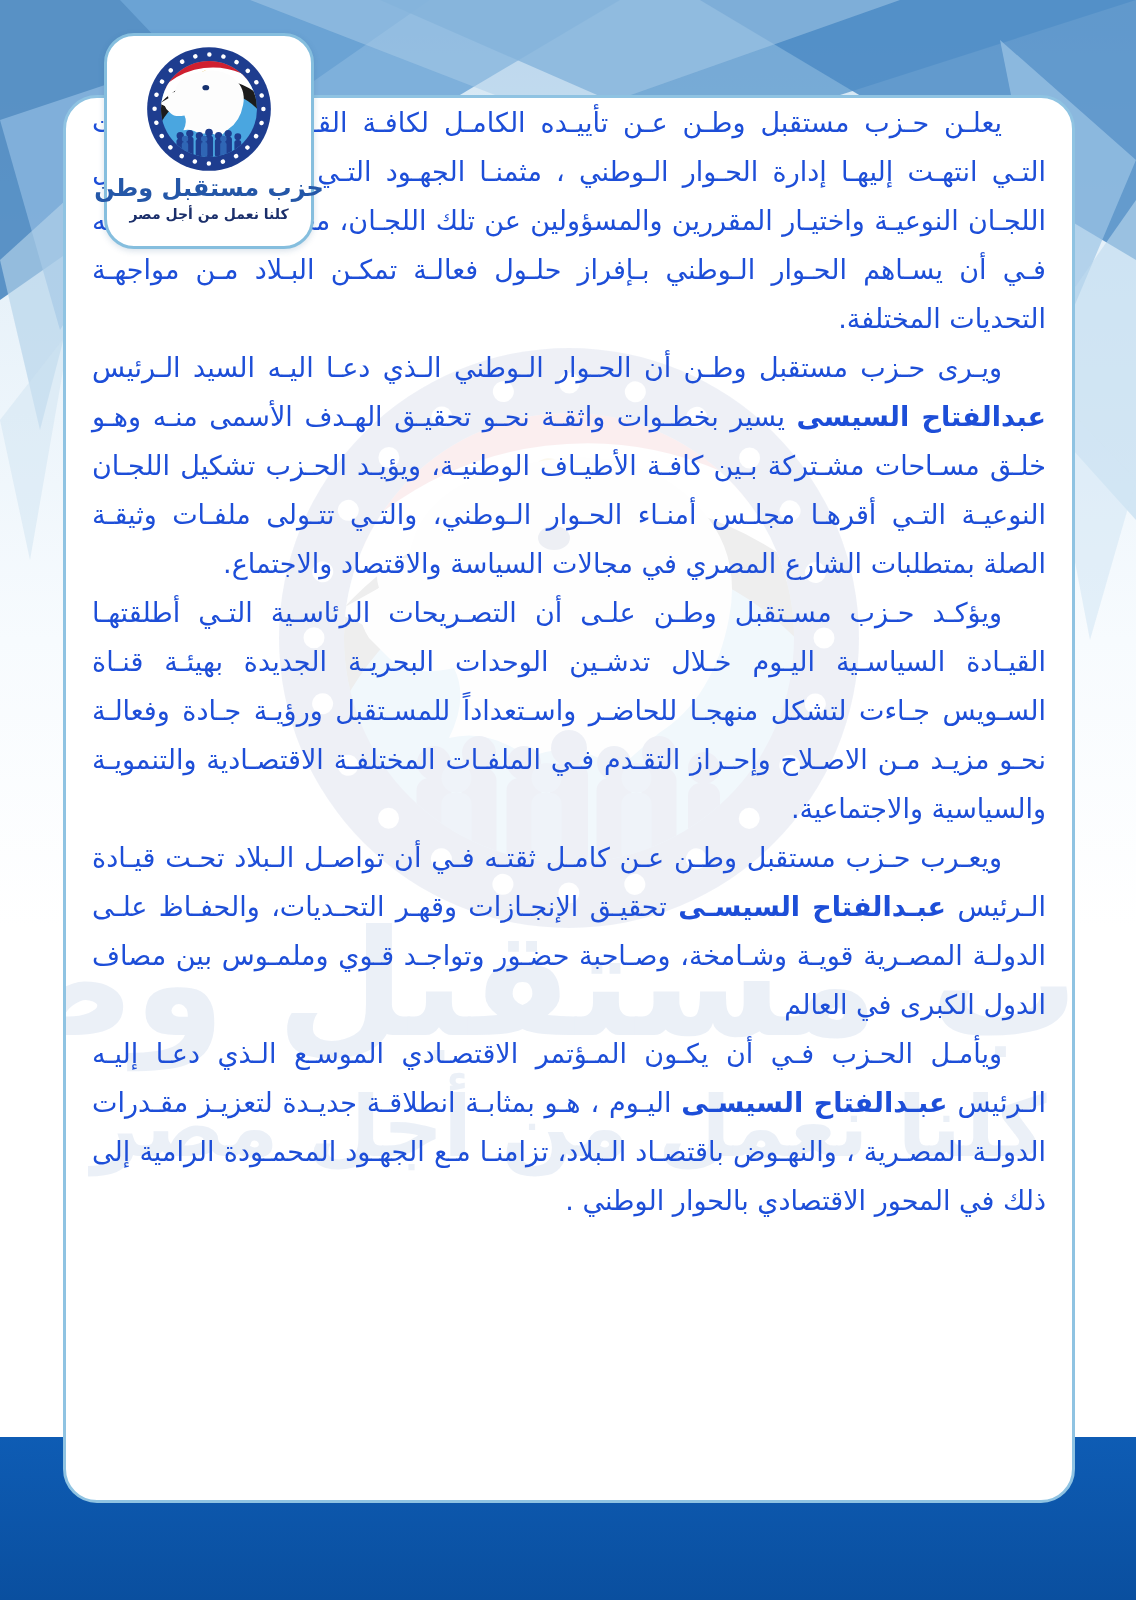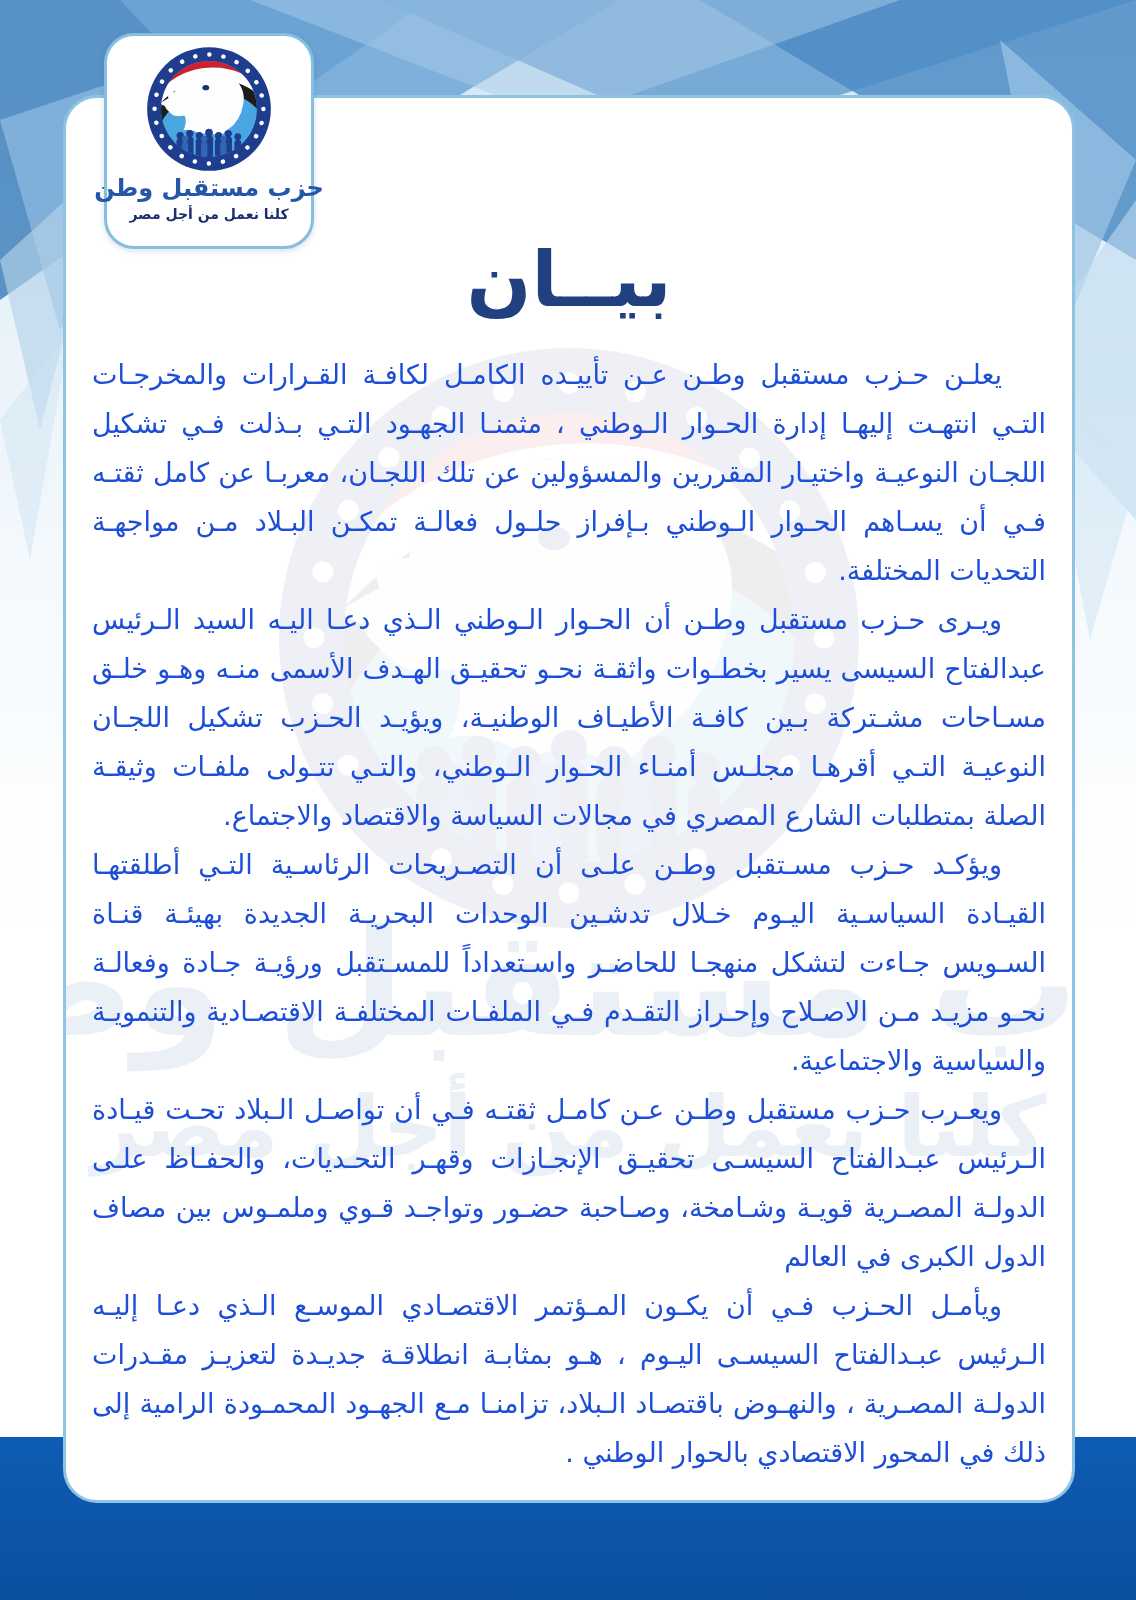--- a/index.html
+++ b/index.html
@@ -36,21 +36,21 @@
   .wm-emblem{width:600px;height:600px;opacity:.07;}
   .wm-title{font-size:148px;font-weight:800;color:#2a5fae;opacity:.09;margin-top:-40px;white-space:nowrap;}
   .wm-tagline{font-size:84px;font-weight:800;color:#2a5fae;opacity:.09;margin-top:8px;white-space:nowrap;}
 
   .title{position:relative;z-index:1;margin:142px 0 30px 0;text-align:center;
       font-size:76px;line-height:1.05;font-weight:800;color:#21407f;}
 
   .body{position:relative;z-index:1;margin:0 26px;direction:rtl;
       font-size:27px;line-height:49px;color:#1d4ed8;text-align:justify;}
   .body p{margin:0;text-indent:44px;}
-  .body b{font-weight:400;}
+  .body b{font-weight:700;}
 
   
   .badge{position:absolute;left:104px;top:33px;width:210px;height:216px;z-index:4;
       background:#ffffff;border:3px solid #85bede;border-radius:30px;box-sizing:border-box;
       display:flex;flex-direction:column;align-items:center;direction:rtl;
       box-shadow:0 2px 6px rgba(40,90,140,.18);}
   .badge .emblem{width:128px;height:128px;margin-top:9px;}
   .party-name{font-size:24px;font-weight:800;color:#2457a8;margin-top:1px;white-space:nowrap;}
   .party-tagline{font-size:14px;font-weight:800;color:#1b2f6b;margin-top:4px;white-space:nowrap;}
 </style>
@@ -125,21 +125,20 @@
 
   <div class="card">
     <div class="watermark">
       <svg class="wm-emblem">
           <use href="#emblem"></use>
         </svg>
       <div class="wm-title">حزب مستقبل وطن</div>
       <div class="wm-tagline">كلنا نعمل من أجل مصر</div>
     </div>
 
-    <h1 class="title">بيــان</h1>
 
     <div class="body">
         <p><span>يعلـن حـزب مستقبل وطـن عـن تأييـده الكامـل لكافـة القـرارات والمخرجـات التـي انتهـت إليهـا إدارة الحـوار الـوطني ، مثمنـا الجهـود التـي بـذلت فـي تشكيل اللجـان النوعيـة واختيـار المقررين والمسؤولين عن تلك اللجـان، معربـا عن كامل ثقتـه فـي أن يسـاهم الحـوار الـوطني بـإفراز حلـول فعالـة تمكـن البـلاد مـن مواجهـة التحديات المختلفة.</span></p>
         <p><span>ويـرى حـزب مستقبل وطـن أن الحـوار الـوطني الـذي دعـا اليـه السيد الـرئيس </span><b>عبدالفتاح السيسى</b><span> يسير بخطـوات واثقـة نحـو تحقيـق الهـدف الأسمى منـه وهـو خلـق مسـاحات مشـتركة بـين كافـة الأطيـاف الوطنيـة، ويؤيـد الحـزب تشكيل اللجـان النوعيـة التـي أقرهـا مجلـس أمنـاء الحـوار الـوطني، والتـي تتـولى ملفـات وثيقـة الصلة بمتطلبات الشارع المصري في مجالات السياسة والاقتصاد والاجتماع.</span></p>
         <p><span>ويؤكـد حـزب مسـتقبل وطـن علـى أن التصـريحات الرئاسـية التـي أطلقتهـا القيـادة السياسـية اليـوم خـلال تدشـين الوحدات البحريـة الجديدة بهيئـة قنـاة السـويس جـاءت لتشكل منهجـا للحاضـر واسـتعداداً للمسـتقبل ورؤيـة جـادة وفعالـة نحـو مزيـد مـن الاصـلاح وإحـراز التقـدم فـي الملفـات المختلفـة الاقتصـادية والتنمويـة والسياسية والاجتماعية.</span></p>
         <p><span>ويعـرب حـزب مستقبل وطـن عـن كامـل ثقتـه فـي أن تواصـل الـبلاد تحـت قيـادة الـرئيس </span><b>عبـدالفتاح السيسـى</b><span> تحقيـق الإنجـازات وقهـر التحـديات، والحفـاظ علـى الدولـة المصـرية قويـة وشـامخة، وصـاحبة حضـور وتواجـد قـوي وملمـوس بين مصاف الدول الكبرى في العالم</span></p>
         <p><span>ويأمـل الحـزب فـي أن يكـون المـؤتمر الاقتصـادي الموسـع الـذي دعـا إليـه الـرئيس </span><b>عبـدالفتاح السيسـى</b><span> اليـوم ، هـو بمثابـة انطلاقـة جديـدة لتعزيـز مقـدرات الدولـة المصـرية ، والنهـوض باقتصـاد الـبلاد، تزامنـا مـع الجهـود المحمـودة الرامية إلى ذلك في المحور الاقتصادي بالحوار الوطني .</span></p>
       </div>
   </div>
 

